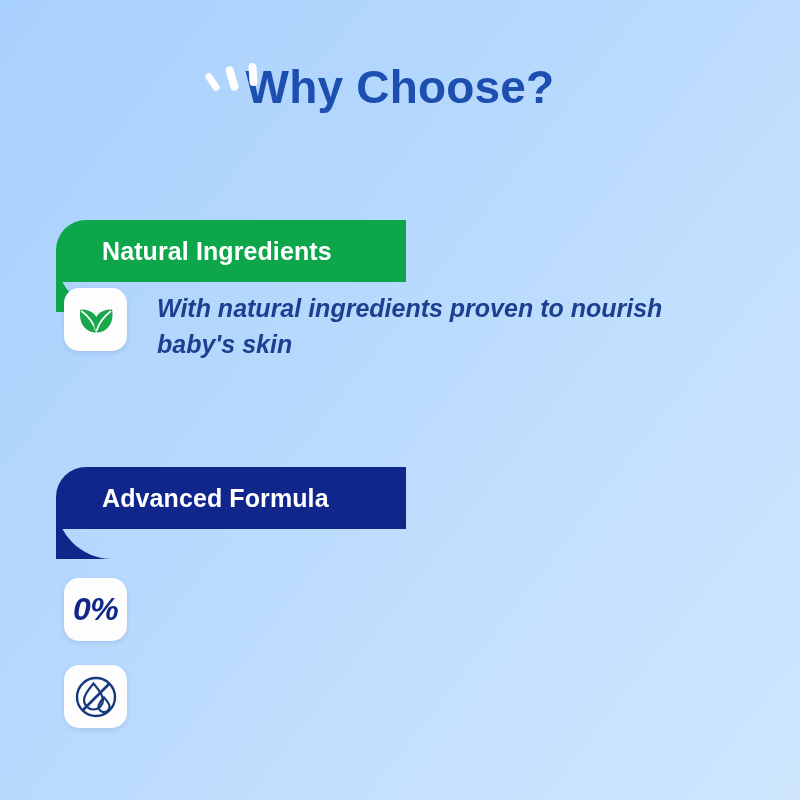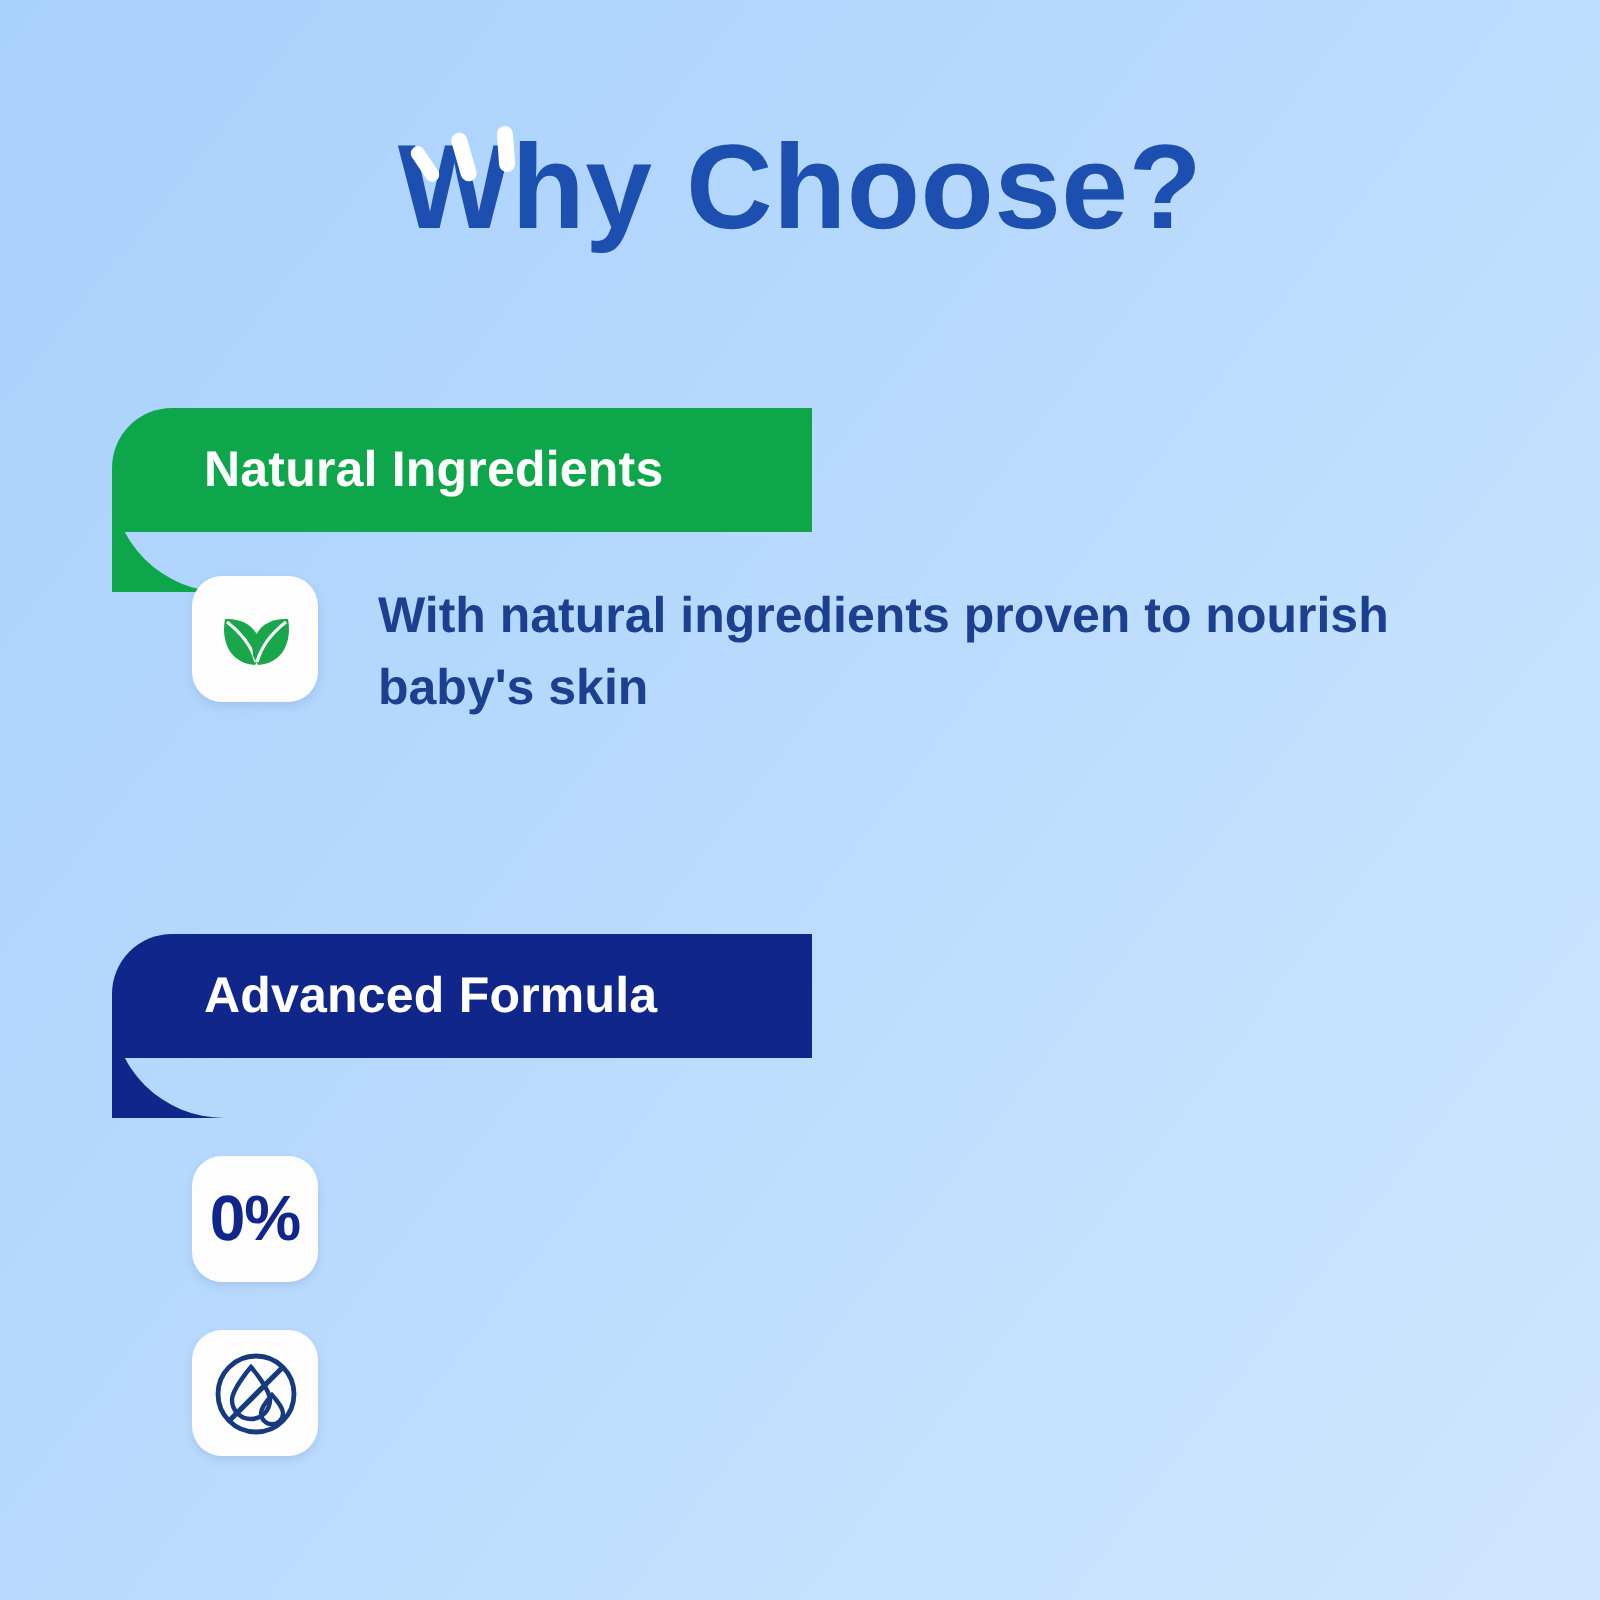--- a/index.html
+++ b/index.html
@@ -23,21 +23,21 @@
 
   
   .title-wrap {
     position: absolute;
     left: 0;
     top: 64px;
     width: 800px;
     text-align: center;
   }
   .title {
-    font-size: 60px;
+    font-size: 46px;
     font-weight: bold;
     color: #1d4fb0;
     letter-spacing: 0.2px;
     line-height: 1;
   }
   .sparkles {
     position: absolute;
     left: 205px;
     top: -8px;
     width: 70px;
@@ -47,21 +47,21 @@
     position: absolute;
     background: #ffffff;
     border-radius: 4px;
   }
   .spark.s1 { width: 7px;  height: 20px; left: 4px;  top: 16px; transform: rotate(-34deg); }
   .spark.s2 { width: 8px;  height: 25px; left: 23px; top: 10px; transform: rotate(-16deg); }
   .spark.s3 { width: 8px;  height: 23px; left: 44px; top: 7px;  transform: rotate(-4deg); }
 
   
   .section { position: absolute; left: 0; width: 800px; }
-  #section-natural  { top: 204px; }
+  #section-natural  { top: 220px; }
   #section-advanced { top: 467px; }
 
   .ribbon {
     position: relative;
     margin-left: 56px;
     width: 350px;
     height: 62px;
     border-top-left-radius: 30px;
     display: flex;
     align-items: center;
@@ -102,21 +102,22 @@
 
   
   .rows { position: absolute; left: 0; width: 800px; }
   #rows-natural  { top: 288px; }
   #rows-advanced { top: 578px; }
 
   .feature-row {
     display: flex;
     align-items: flex-start;
     margin-bottom: 24px;
-    padding-left: 96px;
+    padding-left: 64px;
+    font-style: italic;
   }
   .icon-tile {
     flex: 0 0 auto;
     width: 63px;
     height: 63px;
     background: #fdfdfd;
     border-radius: 15px;
     display: flex;
     align-items: center;
     justify-content: center;

